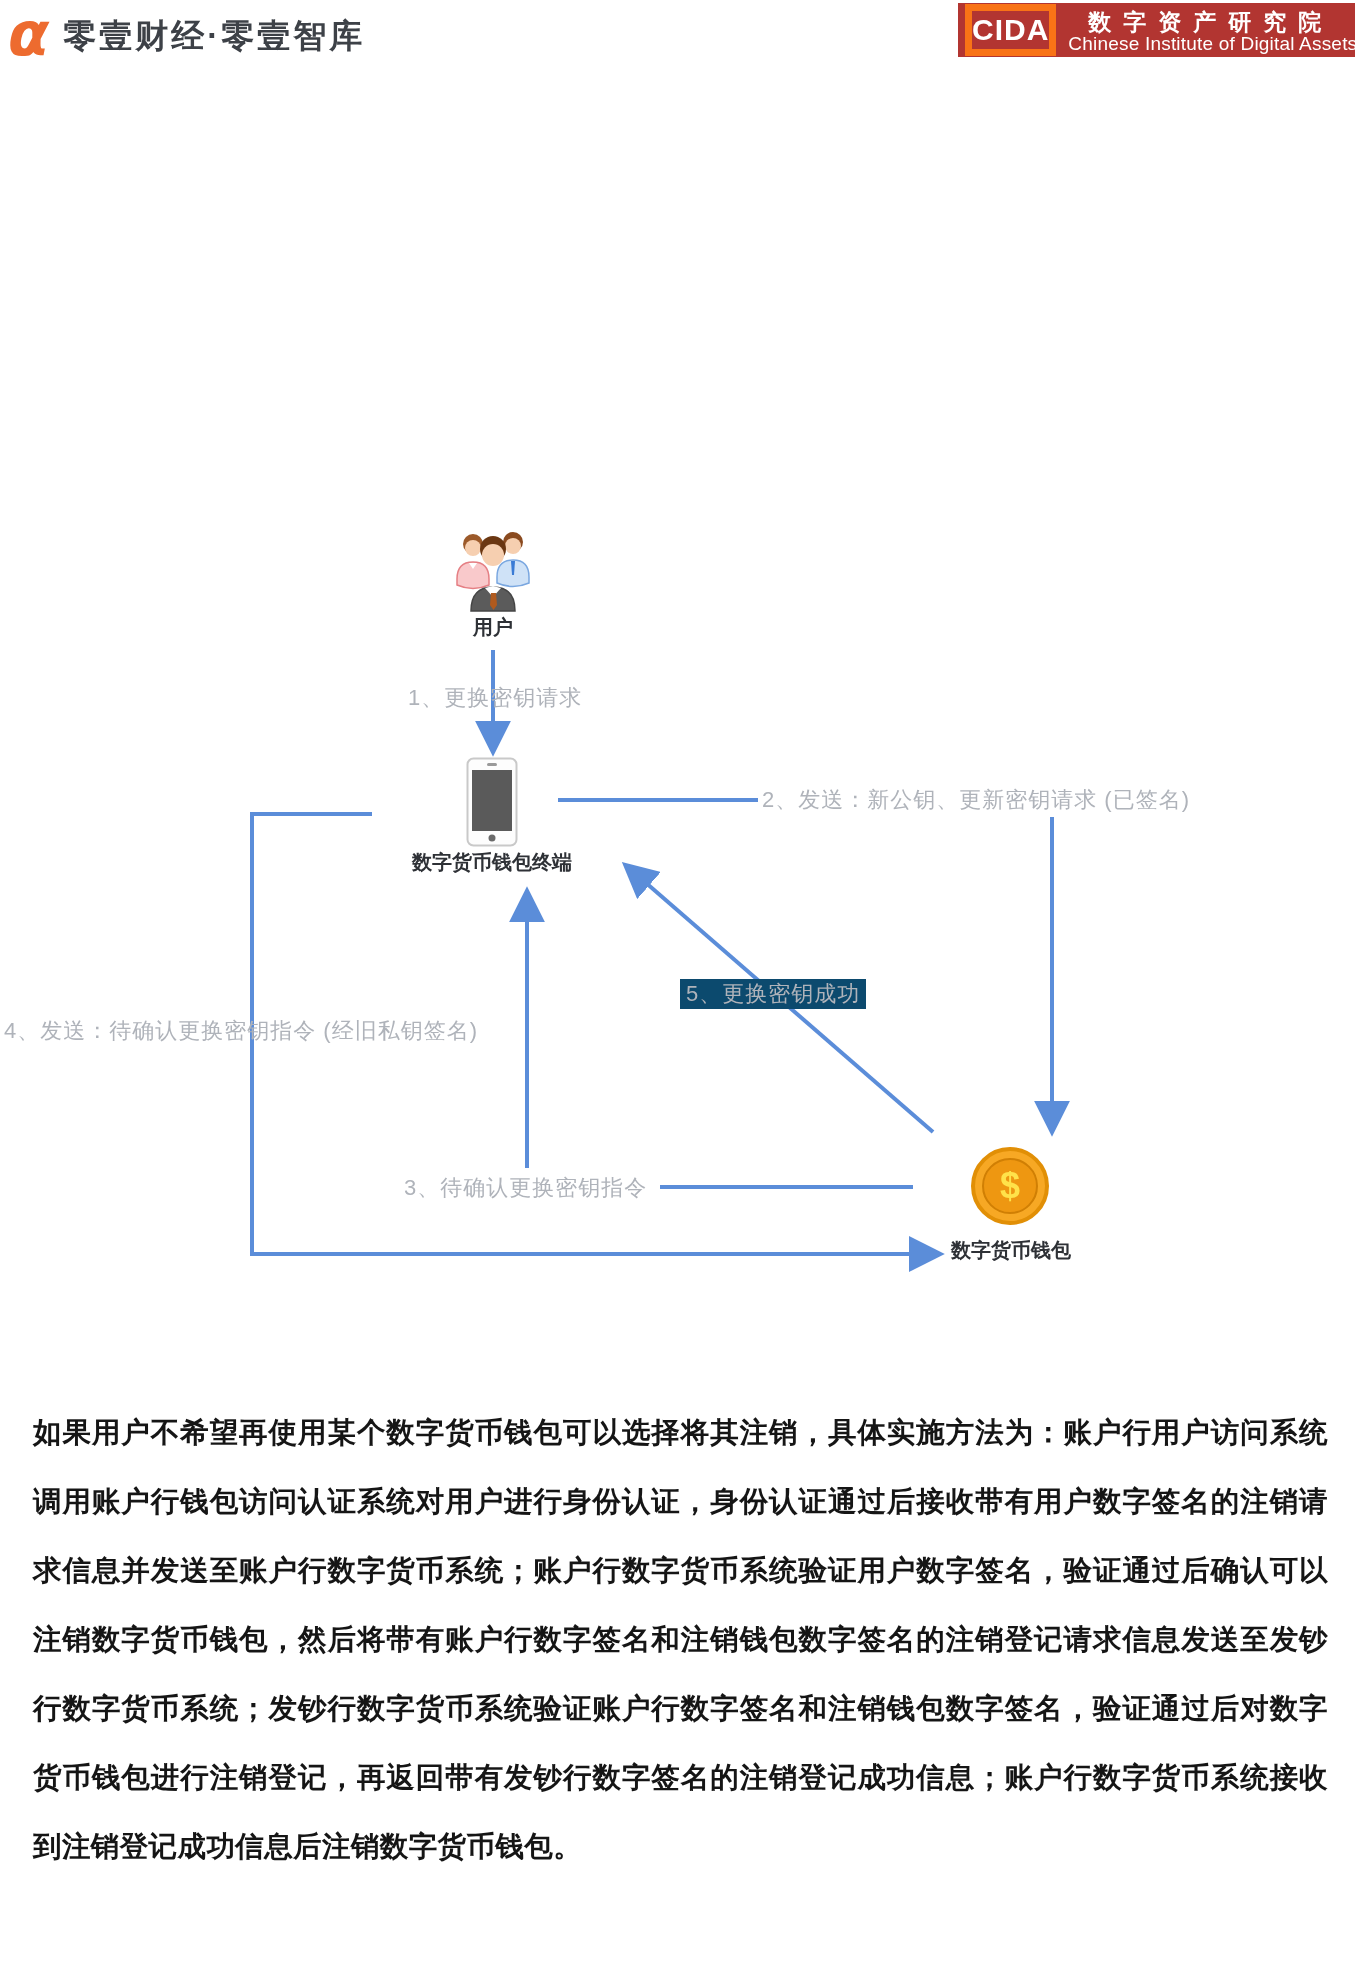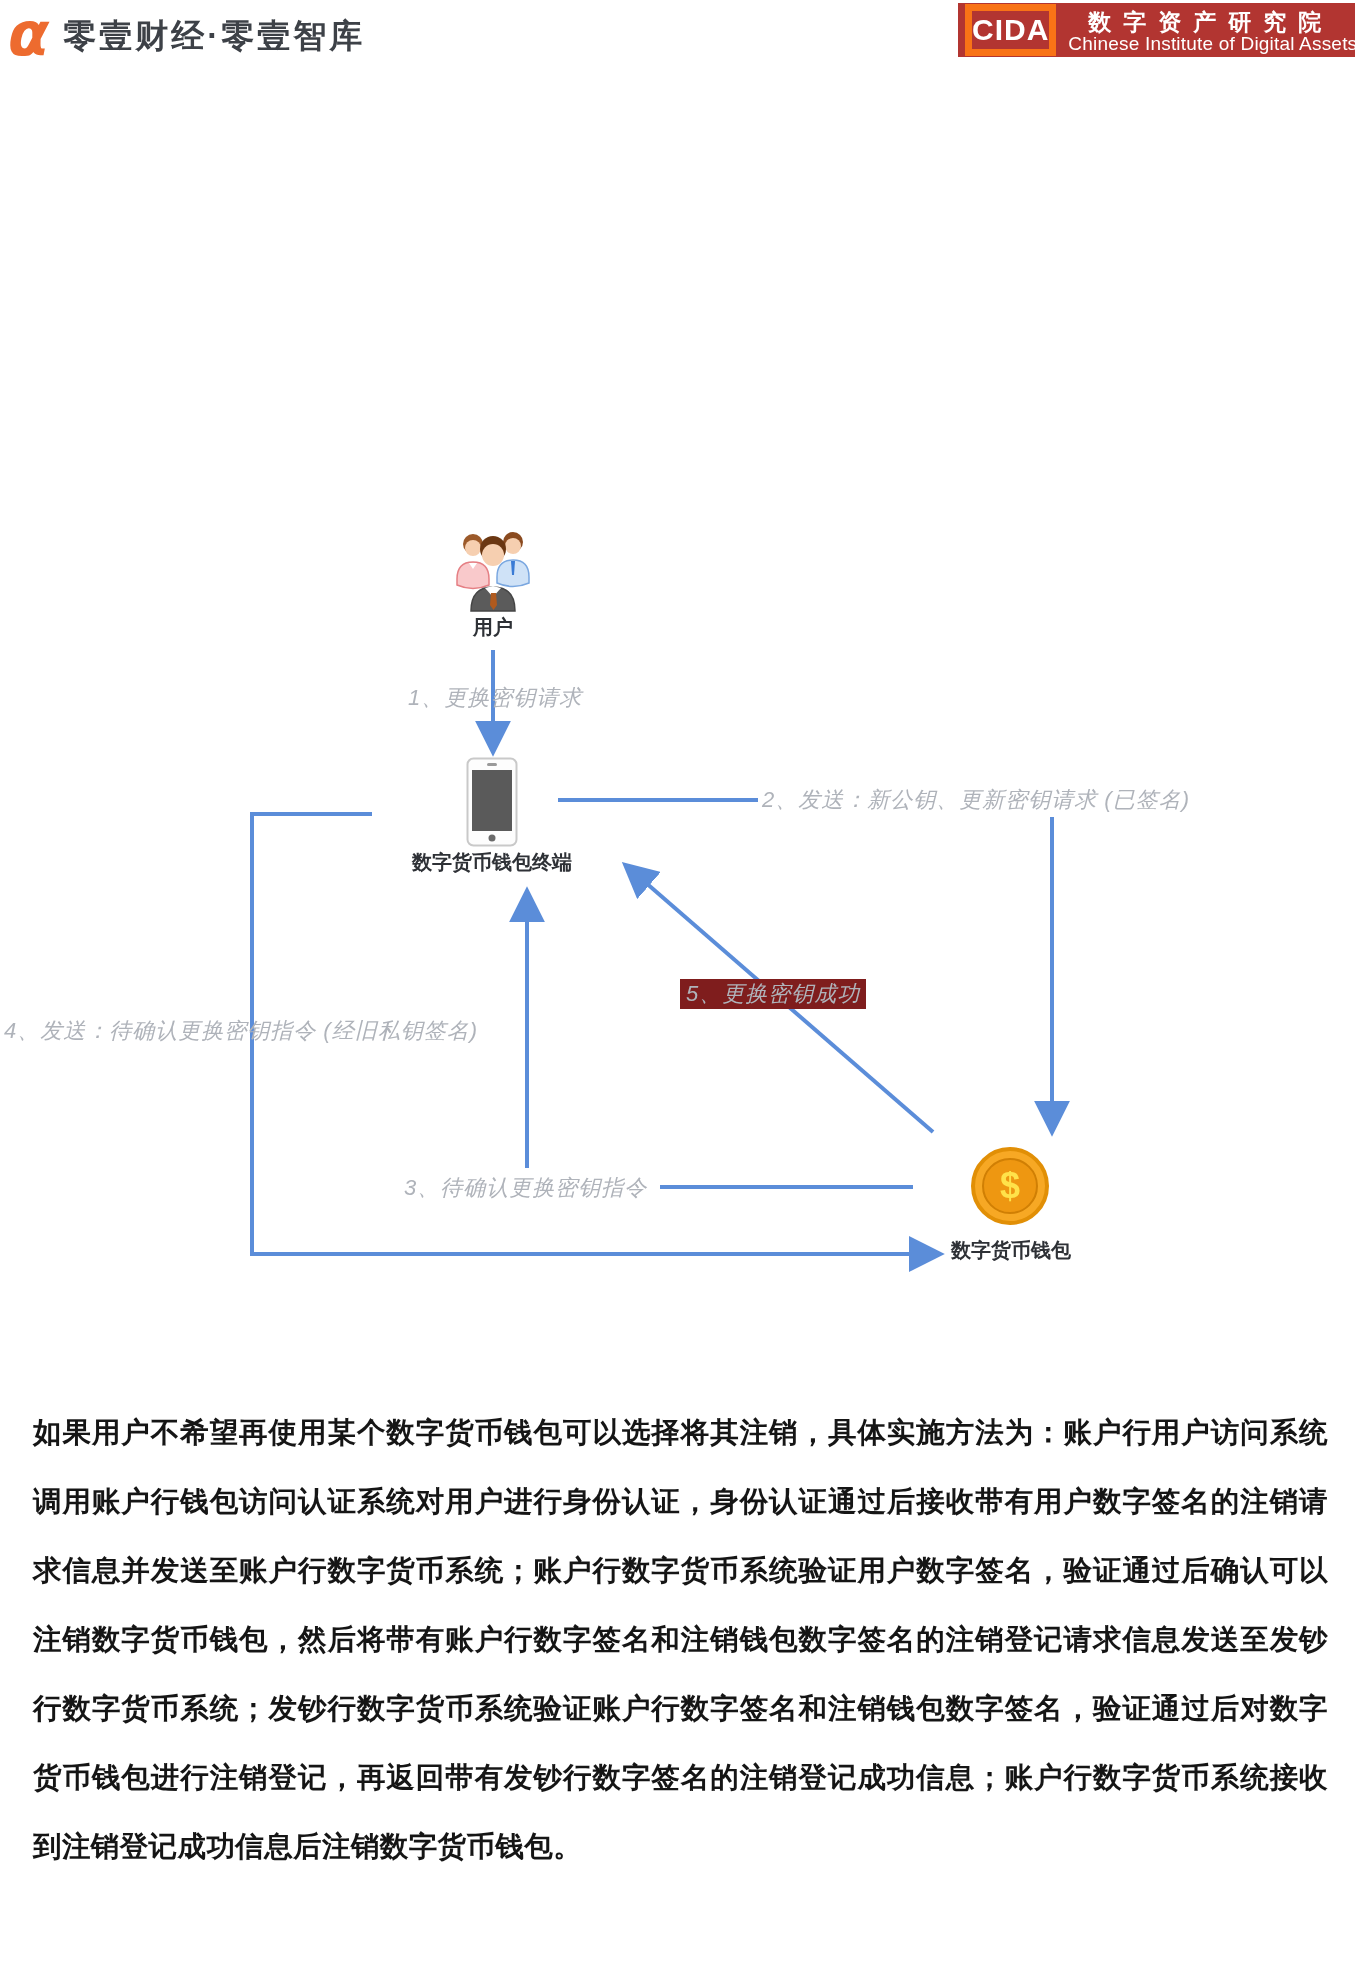--- a/index.html
+++ b/index.html
@@ -27,22 +27,22 @@
   .para{
     position:absolute;left:33px;width:1295px;font-size:28.5px;line-height:69px;
     font-weight:700;color:#151515;text-align:justify;letter-spacing:0.4px;
   }
   .para-top{top:111px;}
   .para-bottom{top:1398px;}
   
   .diagram{position:absolute;left:0;top:420px;width:1361px;height:880px;}
   .diagram svg.arrows{position:absolute;left:0;top:0;}
   .node-label{position:absolute;font-size:20px;font-weight:700;color:#2E3136;text-align:center;white-space:nowrap;}
-  .edge-label{position:absolute;font-size:22px;font-style:italic;color:#AFB3BA;white-space:nowrap;letter-spacing:1px;}
-  .edge-label.on-line{background:#7f1d1d;padding:0 6px;}
+  .edge-label{position:absolute;font-size:22px;color:#AFB3BA;white-space:nowrap;letter-spacing:1px;}
+  .edge-label.on-line{background:#0c4a6e;padding:0 6px;}
   .icon{position:absolute;}
   
   .coin{
     position:absolute;left:971px;top:727px;width:70px;height:70px;border-radius:50%;
     background:#F7A824;border:4px solid #E18F06;display:flex;align-items:center;justify-content:center;
   }
   .coin-inner{
     width:52px;height:52px;border-radius:50%;background:#EE9711;border:2px solid #D07F04;
     display:flex;align-items:center;justify-content:center;
   }

